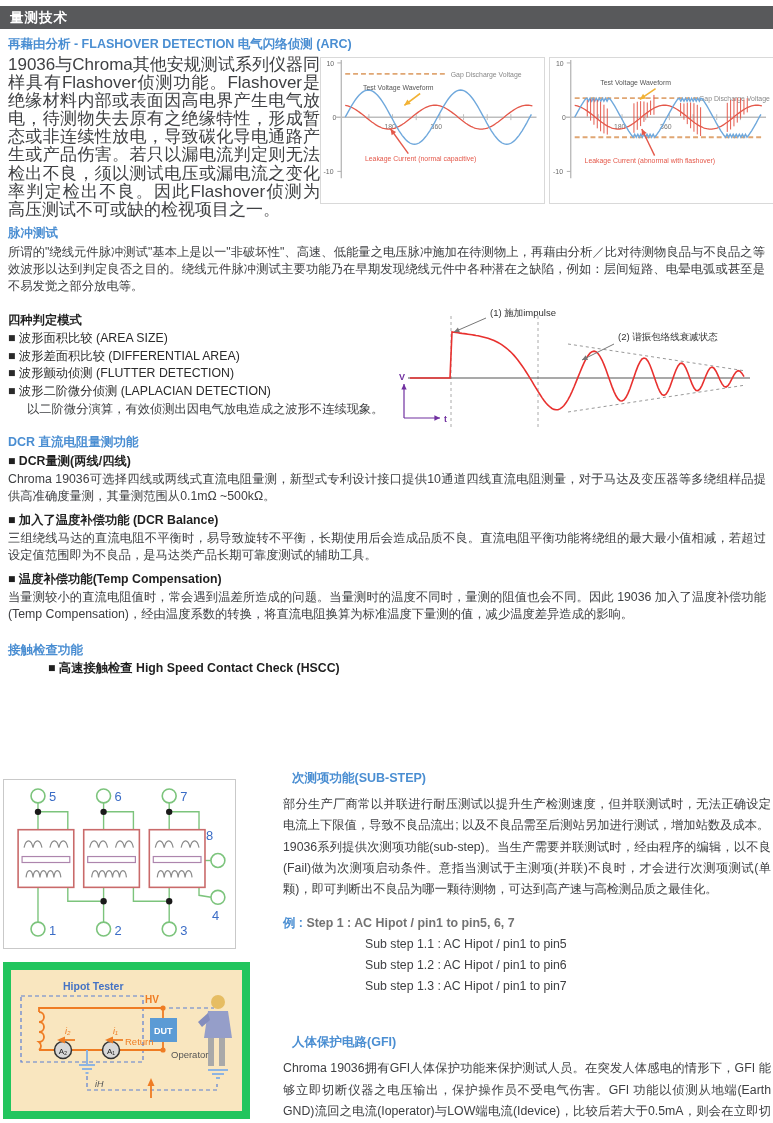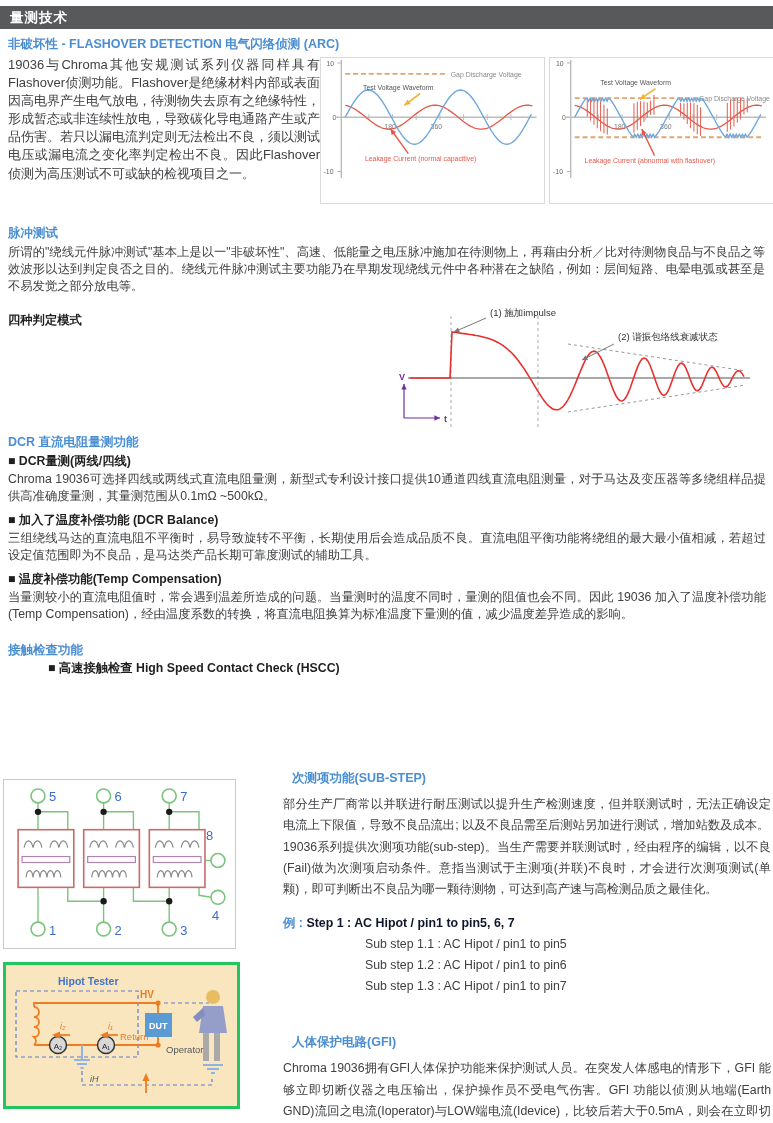--- a/index.html
+++ b/index.html
@@ -3,50 +3,50 @@
 <meta charset="utf-8">
 <style>
   html,body{margin:0;padding:0;background:#ffffff;}
   .page{position:relative;width:773px;height:1123px;background:#fff;overflow:hidden;
         font-family:"Liberation Sans","DejaVu Sans",sans-serif;}
   .abs{position:absolute;}
   .header-bar{position:absolute;left:0;top:6px;width:773px;height:23px;background:#58595b;
         color:#fff;font-weight:bold;font-size:13.5px;line-height:23px;padding-left:10px;
         box-sizing:border-box;letter-spacing:1px;}
   .sec-title{position:absolute;font-size:12.5px;font-weight:bold;color:#4a8ed2;margin:0;white-space:nowrap;}
-  .body{font-size:13px;line-height:18.1px;color:#3f4043;margin:0;}
+  .body{font-size:17px;line-height:18.1px;color:#3f4043;margin:0;}
   .body-f{font-size:12.3px;line-height:16.9px;color:#3f4043;margin:0;}
   .justify{text-align:justify;}
   .bold-head{font-size:12.3px;font-weight:bold;color:#1f1f1f;line-height:16px;}
   .mode-item{font-size:12.3px;color:#2a2a2a;line-height:17.6px;}
   .mode-note{font-size:12.3px;color:#3f4043;padding-left:19px;line-height:17.6px;margin-top:1px;}
   .chart-box{position:absolute;border:1px solid #d9d9d9;background:#fff;}
   .diagram-box{position:absolute;border:1px solid #c9c9c9;background:#fff;}
-  .hipot-box{position:absolute;border:3px solid #22c55e;background:#f9e6bf;}
+  .hipot-box{position:absolute;border:8px solid #22c55e;background:#f9e6bf;}
   .dcr-item p{margin:1px 0 7px 0;}
   .dcr-item .bold-head{margin-bottom:2px;}
   .sec-title2{font-size:12.5px;font-weight:bold;color:#4a8ed2;margin:0 0 7px 9px;}
   .body2{font-size:12.3px;line-height:21.3px;color:#3f4043;margin:0;}
   .example{margin-top:13px;font-size:12.4px;color:#1f1f1f;line-height:21px;}
   .ex-label{color:#4a8ed2;font-weight:bold;}
-  .ex-title{font-weight:bold;color:#0f172a;}
+  .ex-title{font-weight:bold;color:#737373;}
   .substeps div{padding-left:82px;line-height:21px;color:#3f4043;font-weight:normal;font-size:12.3px;}
   .gfi-title{margin-top:37px;}
   svg text{font-family:"Liberation Sans","DejaVu Sans",sans-serif;}
 </style>
 </head>
 <body>
 
 <div class="page">
 
   <div class="header-bar">
     <span>量测技术</span>
   </div>
 
-  <h2 class="sec-title" style="left:8px;top:36px;">非破坏性 - FLASHOVER DETECTION 电气闪络侦测 (ARC)</h2>
+  <h2 class="sec-title" style="left:8px;top:36px;">再藉由分析 - FLASHOVER DETECTION 电气闪络侦测 (ARC)</h2>
   <p class="body abs justify" style="left:8px;top:56px;width:312px;">19036与Chroma其他安规测试系列仪器同样具有Flashover侦测功能。Flashover是绝缘材料内部或表面因高电界产生电气放电，待测物失去原有之绝缘特性，形成暂态或非连续性放电，导致碳化导电通路产生或产品伤害。若只以漏电流判定则无法检出不良，须以测试电压或漏电流之变化率判定检出不良。因此Flashover侦测为高压测试不可或缺的检视项目之一。</p>
 
   <div class="chart-box" style="left:320px;top:57px;width:223px;height:145px;">
     <svg id="chartA" viewBox="0 0 223 145" width="221" height="143">
         <line x1="20" y1="2" x2="20" y2="122" stroke="#b0b0b0" stroke-width="1.2"></line>
         <line x1="16" y1="5" x2="20" y2="5" stroke="#b0b0b0" stroke-width="1"></line>
         <line x1="16" y1="115" x2="20" y2="115" stroke="#b0b0b0" stroke-width="1"></line>
         <text x="5" y="8" fill="#666" font-size="7">10</text>
         <text x="11" y="63" fill="#666" font-size="7">0</text>
         <text x="2" y="118" fill="#666" font-size="7">-10</text>
@@ -128,20 +128,27 @@
         <path d="M90,42 L93.3,36.3 L96.5,41.0 Z" fill="#f2b234"></path>
         <text x="34" y="106" fill="#e4584a" font-size="7">Leakage Current (abnormal with flashover)</text>
         <line x1="105" y1="99" x2="92" y2="72" stroke="#e4584a" stroke-width="1.4"></line>
         <path d="M92,72 L97.0,76.0 L92.0,78.4 Z" fill="#e4584a"></path>
       </svg>
   </div>
 
   <h2 class="sec-title" style="left:8px;top:225px;">脉冲测试</h2>
   <p class="body-f abs justify" style="left:8px;top:244px;width:757px;">所谓的"绕线元件脉冲测试"基本上是以一"非破坏性"、高速、低能量之电压脉冲施加在待测物上，再藉由分析／比对待测物良品与不良品之等效波形以达到判定良否之目的。绕线元件脉冲测试主要功能乃在早期发现绕线元件中各种潜在之缺陷，例如：层间短路、电晕电弧或甚至是不易发觉之部分放电等。</p>
   <div class="bold-head abs" style="left:8px;top:312px;">四种判定模式</div>
+  <div class="abs" style="left:8px;top:330px;width:400px;">
+    <div class="mode-item">■ 波形面积比较 (AREA SIZE)</div>
+    <div class="mode-item">■ 波形差面积比较 (DIFFERENTIAL AREA)</div>
+    <div class="mode-item">■ 波形颤动侦测 (FLUTTER DETECTION)</div>
+    <div class="mode-item">■ 波形二阶微分侦测 (LAPLACIAN DETECTION)</div>
+    <div class="mode-note">以二阶微分演算，有效侦测出因电气放电造成之波形不连续现象。</div>
+  </div>
   <svg id="chartImp" class="abs" style="left:390px;top:300px;" width="373" height="148" viewBox="0 0 373 148">
       <line x1="61" y1="16" x2="61" y2="128" stroke="#aaa" stroke-width="1" stroke-dasharray="3,3"></line>
       <line x1="148" y1="16" x2="148" y2="128" stroke="#aaa" stroke-width="1" stroke-dasharray="3,3"></line>
       <line x1="18" y1="78" x2="360" y2="78" stroke="#555" stroke-width="1.2"></line>
       <line x1="178" y1="44" x2="356" y2="71" stroke="#999" stroke-width="1" stroke-dasharray="3,3"></line>
       <line x1="178" y1="112" x2="356" y2="85" stroke="#999" stroke-width="1" stroke-dasharray="3,3"></line>
       <path d="M20,78 L60,78 L62,32 L64.0,32.3 L66.0,32.5 L68.0,32.8 L70.0,33.1 L72.0,33.4 L74.0,33.6 L76.0,33.9 L78.0,34.2 L80.0,34.5 L82.0,34.8 L84.0,35.1 L86.0,35.5 L88.0,35.8 L90.0,36.2 L92.0,36.7 L94.0,37.2 L96.0,37.7 L98.0,38.3 L100.0,39.0 L102.0,39.7 L104.0,40.5 L106.0,41.5 L108.0,42.5 L110.0,43.6 L112.0,44.9 L114.0,46.3 L116.0,47.8 L118.0,49.5 L120.0,51.3 L122.0,53.3 L124.0,55.4 L126.0,57.8 L128.0,60.2 L130.0,62.9 L132.0,65.7 L134.0,68.6 L136.0,71.7 L138.0,74.8 L140.0,78.1 L142.0,81.4 L144.0,84.8 L146.0,88.1 L148.0,91.4 L150.0,94.5 L152.0,97.6 L154.0,100.4 L156.0,102.9 L158.0,105.2 L160.0,107.0 L162.0,108.5 L164.0,109.4 L166.0,109.8 L168.0,109.7 L170.0,108.9 L172.0,107.5 L174.0,105.5 L176.0,102.8 L178.0,99.6 L180.0,95.8 L182.0,91.6 L184.0,87.0 L186.0,82.1 L188.0,77.1 L190.0,72.2 L192.0,67.4 L194.0,62.9 L196.0,59.0 L198.0,55.7 L200.0,53.2 L202.0,51.7 L204.0,51.2 L206.0,51.8 L208.0,53.5 L210.0,56.3 L212.0,60.0 L214.0,64.6 L216.0,69.8 L218.0,75.4 L220.0,81.1 L222.0,86.6 L224.0,91.6 L226.0,95.8 L228.0,98.9 L230.0,100.7 L232.0,101.0 L234.0,99.9 L236.0,97.3 L238.0,93.4 L240.0,88.5 L242.0,82.8 L244.0,76.9 L246.0,71.1 L248.0,65.9 L250.0,61.8 L252.0,59.0 L254.0,58.0 L256.0,58.7 L258.0,61.2 L260.0,65.2 L262.0,70.4 L264.0,76.2 L266.0,82.1 L268.0,87.5 L270.0,91.8 L272.0,94.6 L274.0,95.4 L276.0,94.2 L278.0,91.2 L280.0,86.6 L282.0,81.1 L284.0,75.3 L286.0,70.0 L288.0,65.9 L290.0,63.5 L292.0,63.1 L294.0,64.8 L296.0,68.4 L298.0,73.3 L300.0,78.8 L302.0,83.9 L304.0,88.1 L306.0,90.4 L308.0,90.7 L310.0,88.9 L312.0,85.3 L314.0,80.5 L316.0,75.5 L318.0,71.1 L320.0,68.1 L322.0,67.1 L324.0,68.2 L326.0,71.2 L328.0,75.4 L330.0,80.0 L332.0,83.9 L334.0,86.4 L336.0,87.0 L338.0,85.6 L340.0,82.6 L342.0,78.7 L344.0,74.9 L346.0,72.0 L348.0,70.7 L350.0,71.3 L352.0,73.4 L354.0,76.6" fill="none" stroke="#e8312f" stroke-width="1.6"></path>
       <line x1="14" y1="118" x2="14" y2="84" stroke="#7030a0" stroke-width="1.2"></line>
       <path d="M14,84 L16.7,89.6 L11.3,89.6 Z" fill="#7030a0"></path>
       <text x="9" y="80" fill="#7030a0" font-size="9" font-weight="bold">V</text>

